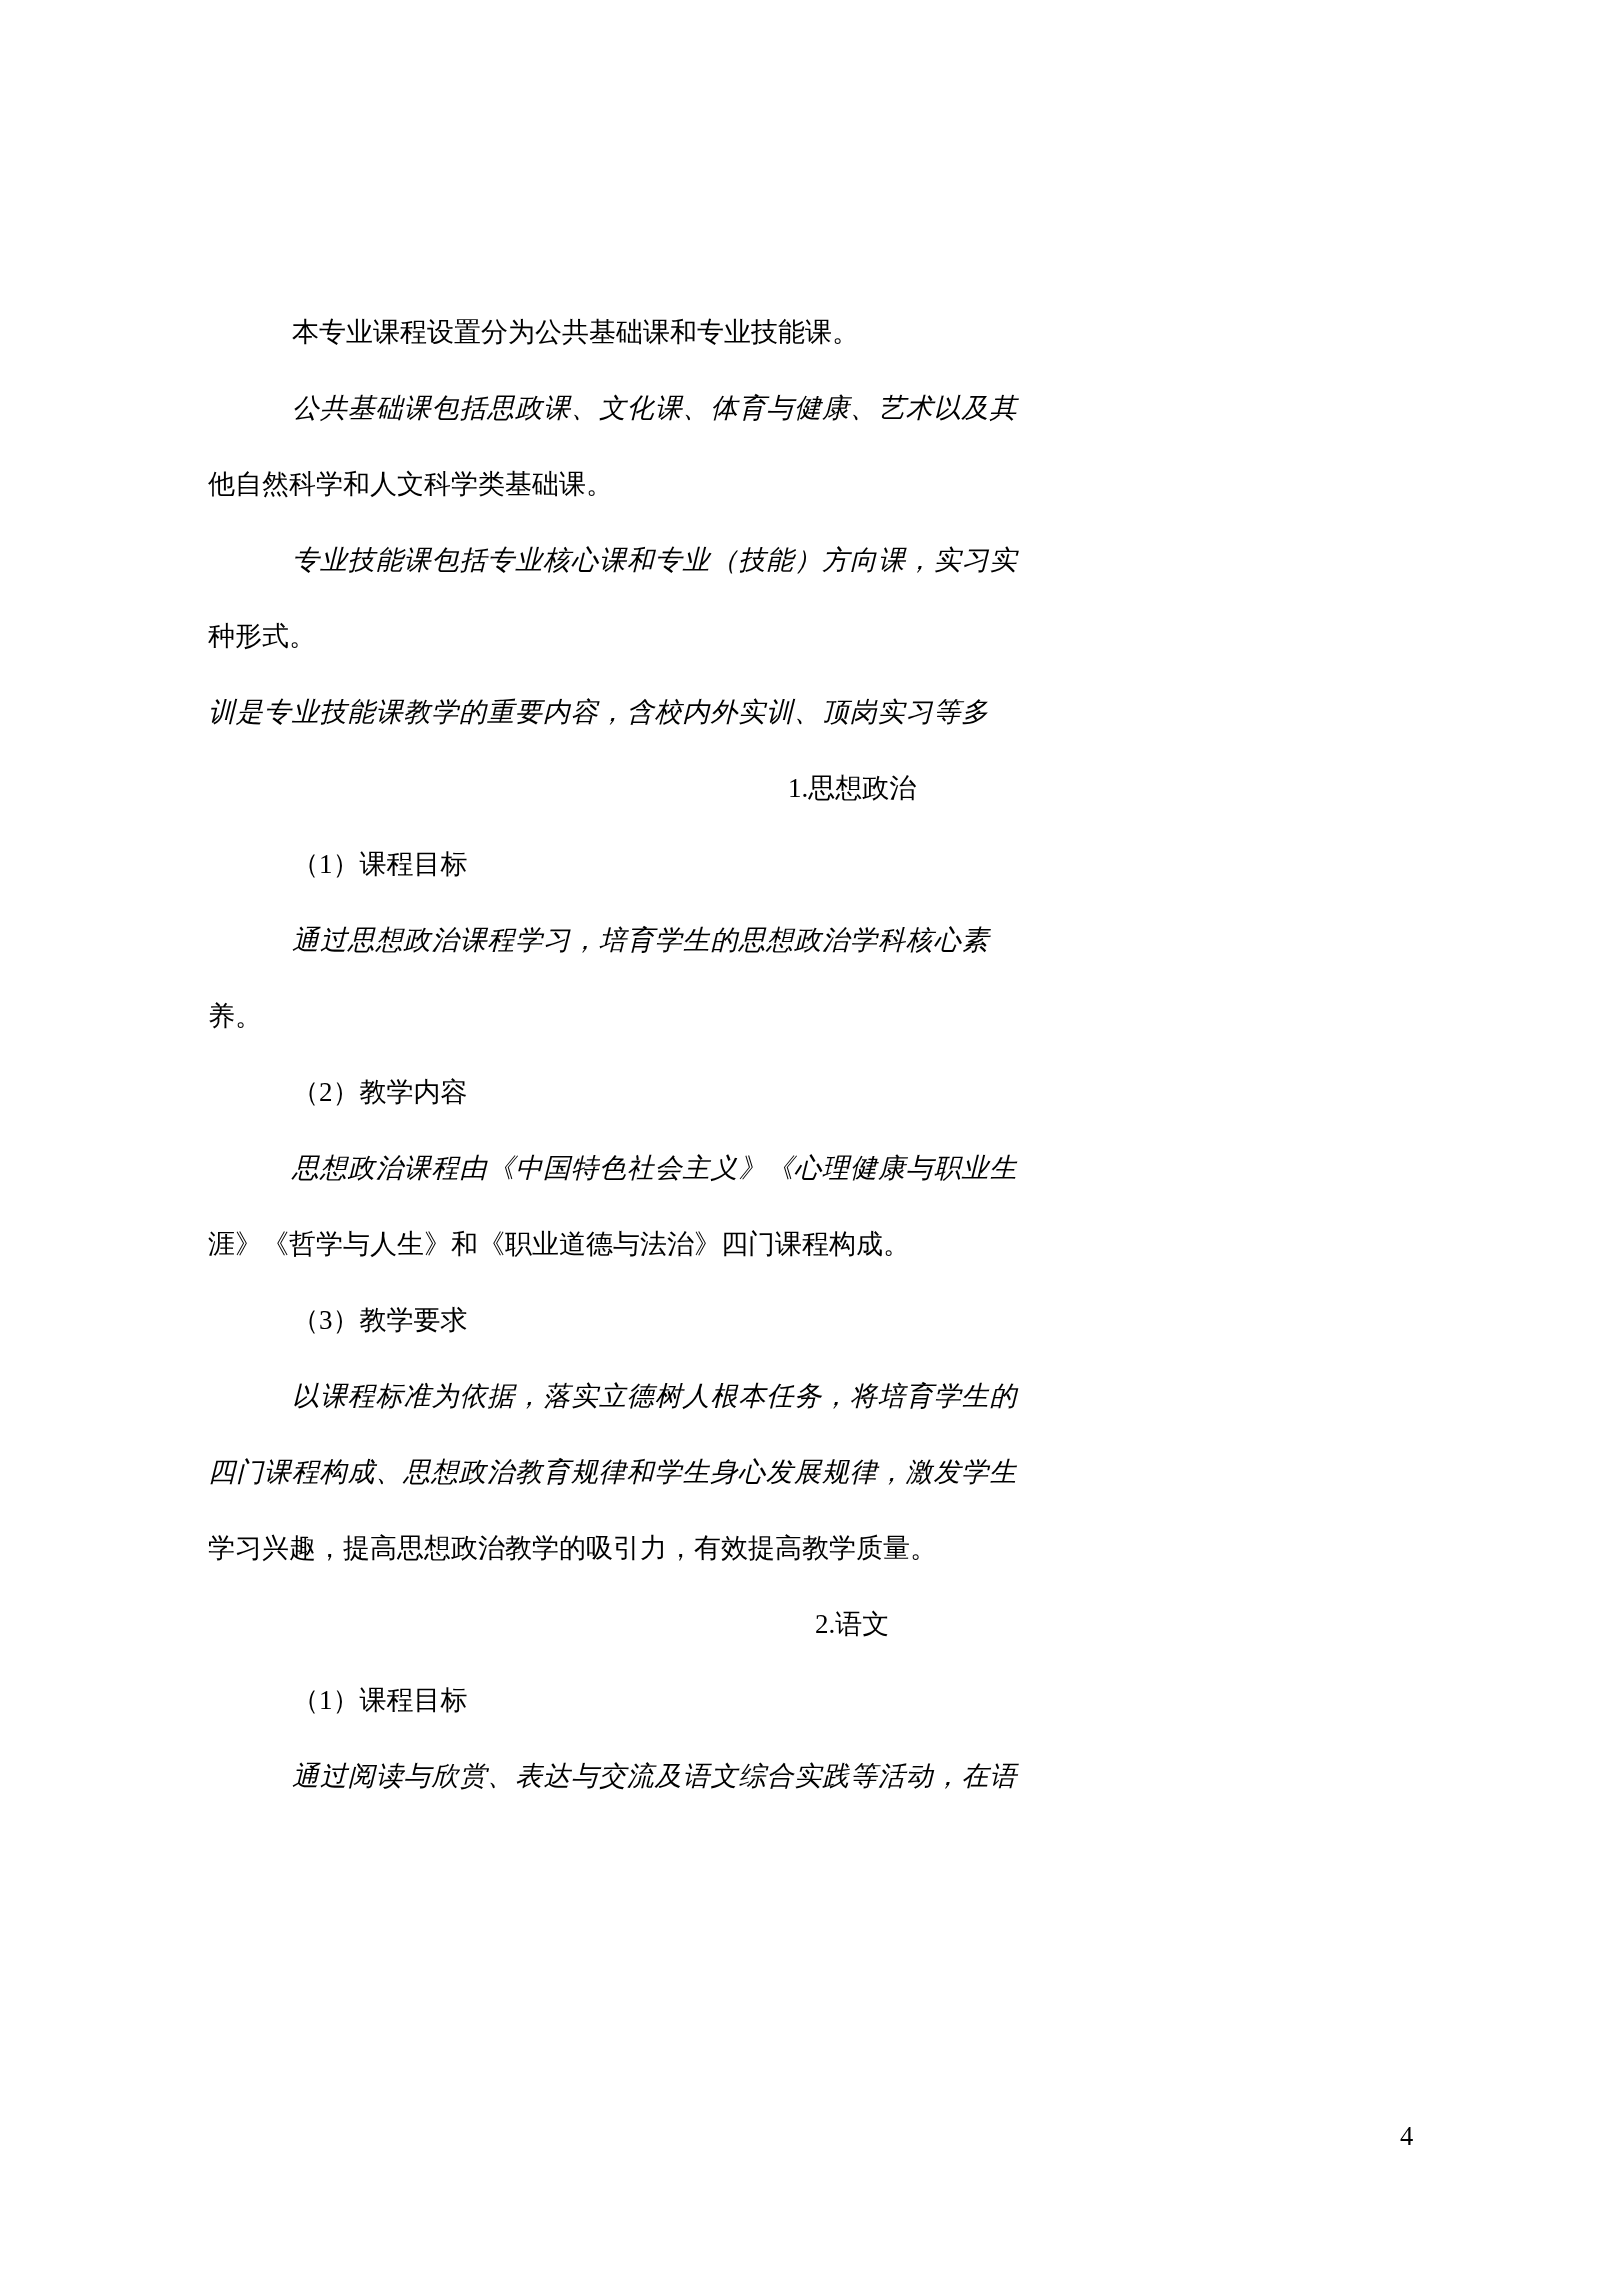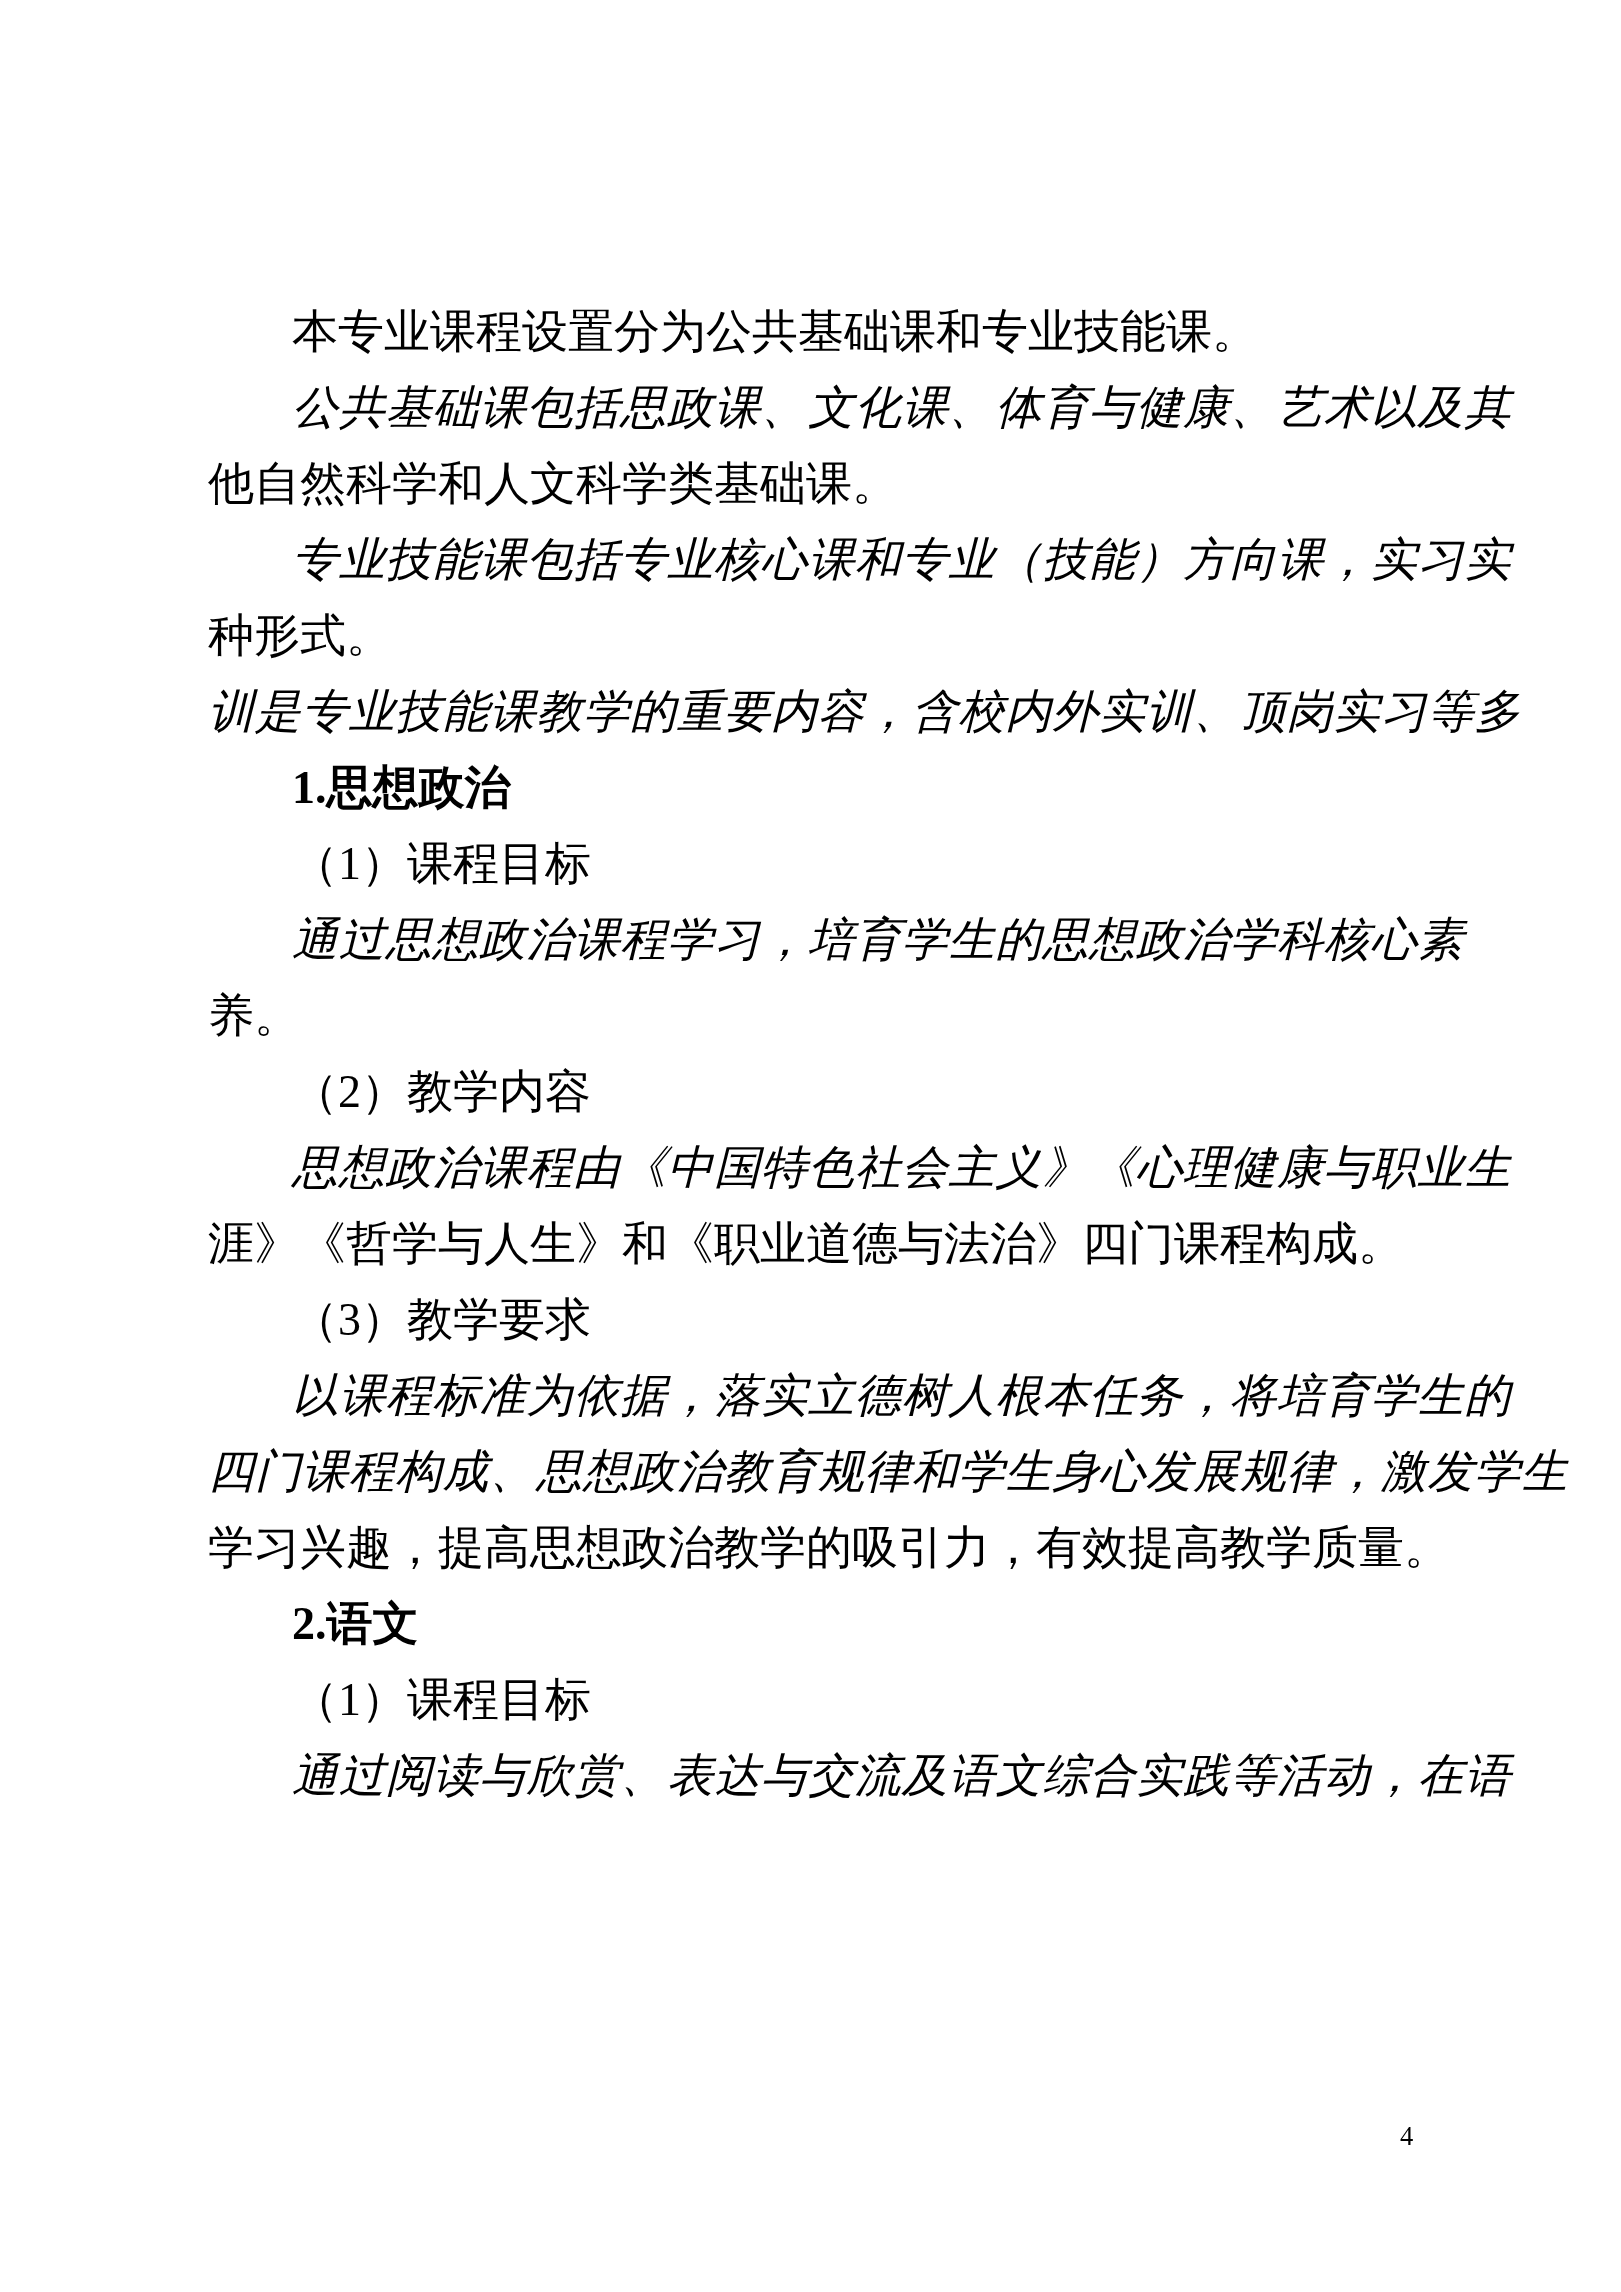--- a/index.html
+++ b/index.html
@@ -14,39 +14,40 @@
     background: #ffffff;
     color: #000000;
     overflow: hidden;
     font-family: "Liberation Serif", "DejaVu Serif", serif;
   }
   .doc-body {
     position: absolute;
     left: 208px;
     top: 294px;
     width: 1204px;
-    font-size: 46px;
+    font-size: 27px;
     line-height: 76px;
     color: #000000;
   }
   .ln {
     height: 76px;
     white-space: nowrap;
     overflow: visible;
   }
   .ln.indent {
     text-indent: 84px;
   }
   
   .ln.fill {
     letter-spacing: 0.9px;
     font-style: italic;
   }
   .ln.bold {
-    font-weight: bold;
+    font-weight: normal;
+    text-align: center;
   }
   .page-number {
     position: absolute;
     left: 1400px;
     top: 2120px;
     font-size: 26.5px;
     line-height: 33px;
     color: #000000;
   }
 </style>

